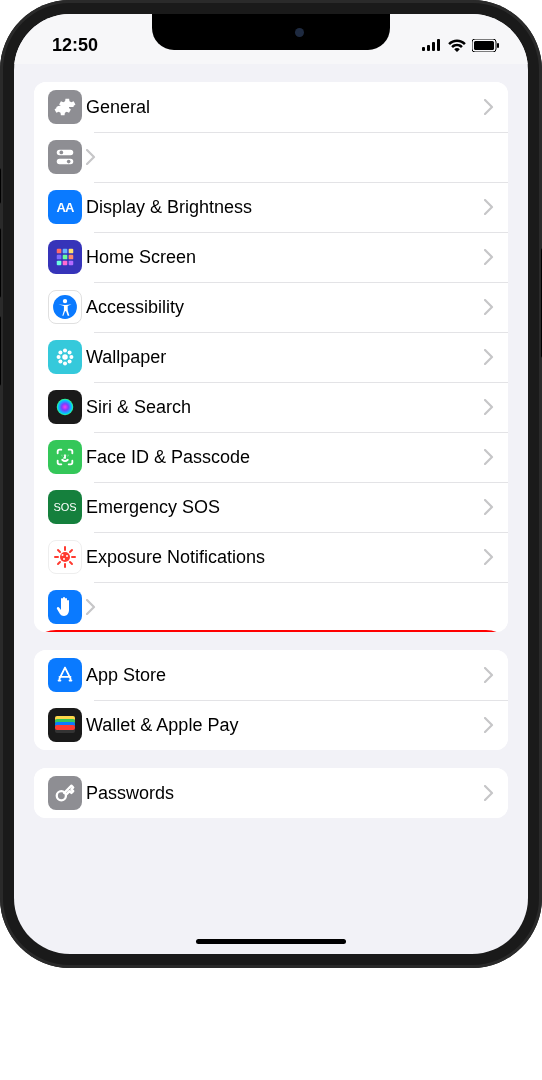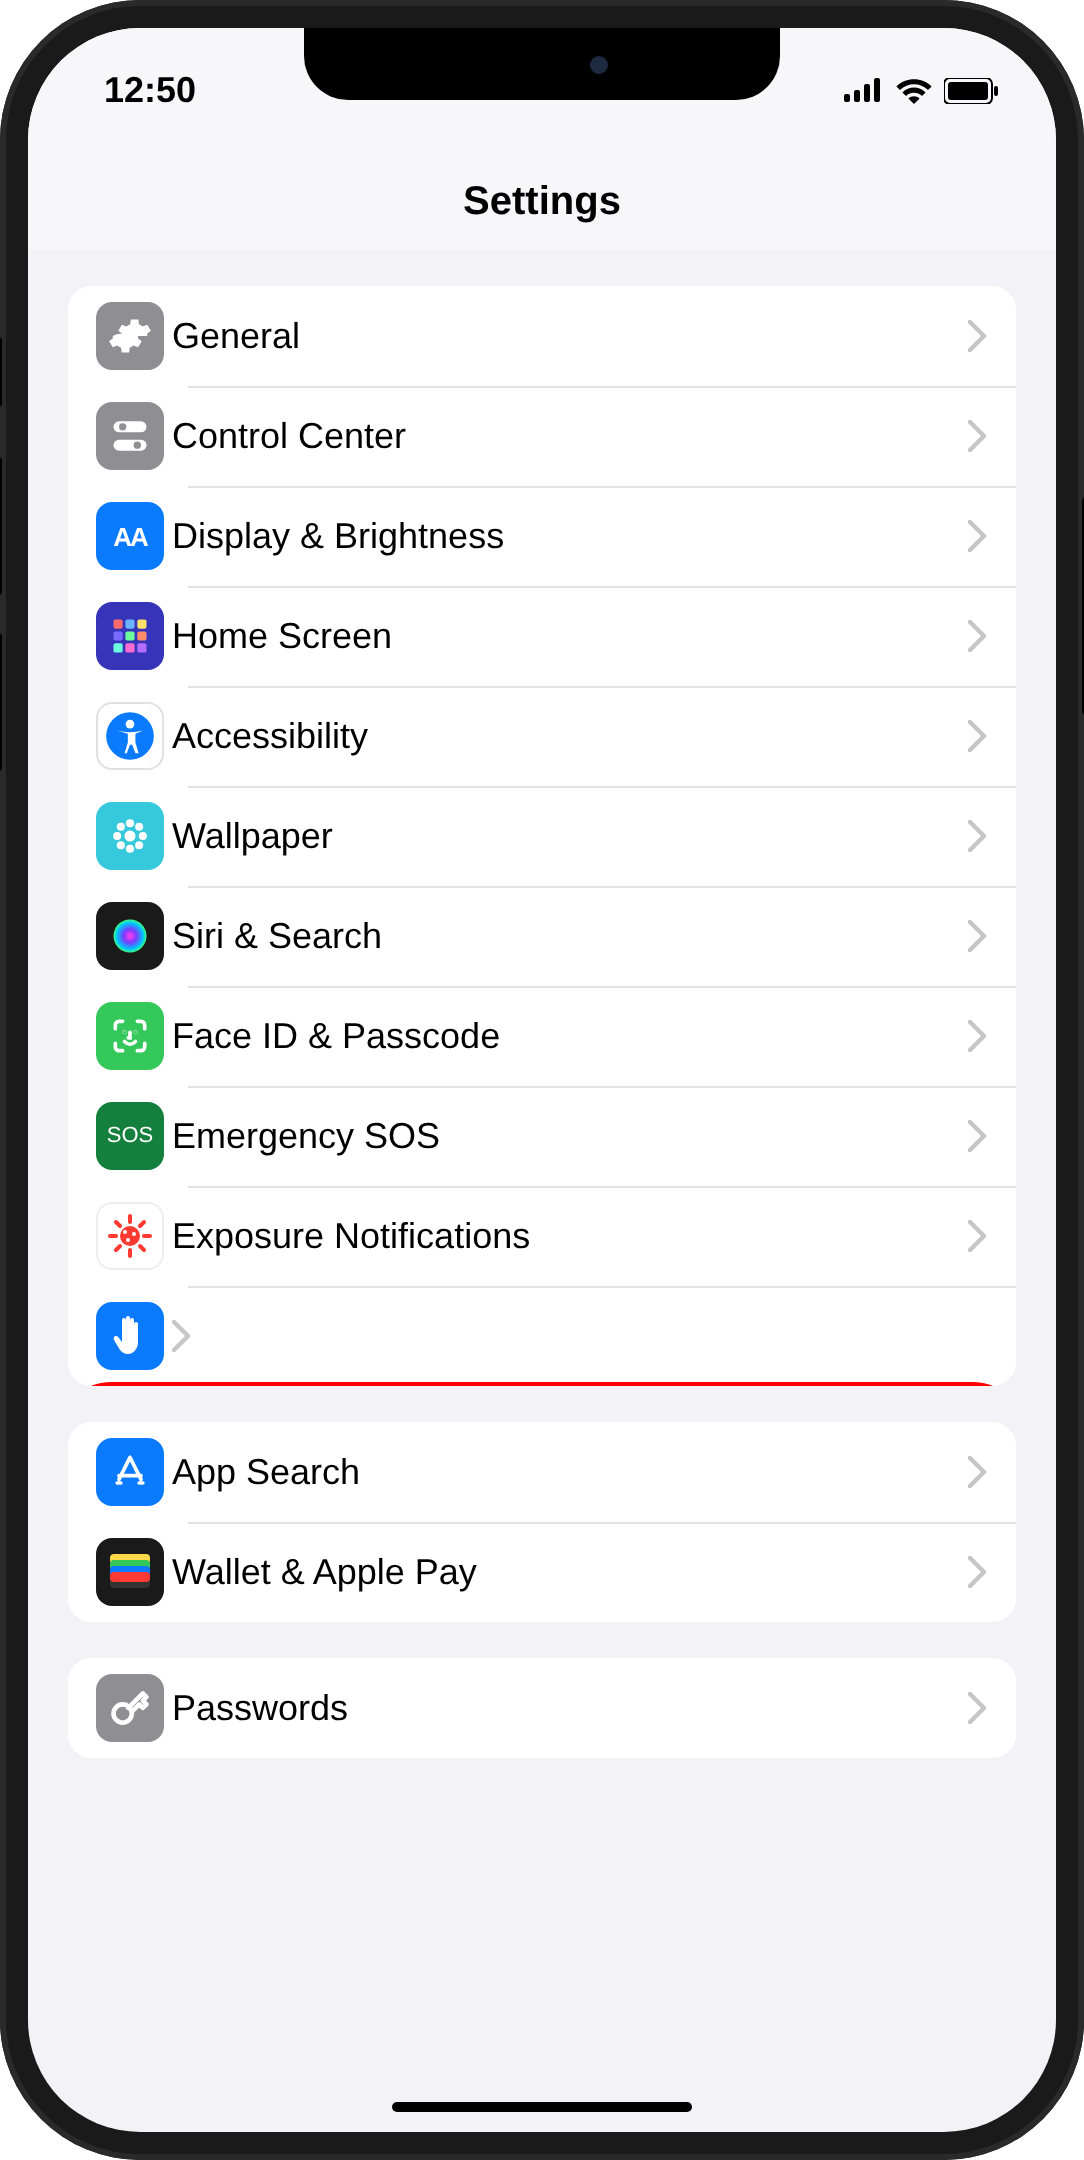--- a/index.html
+++ b/index.html
@@ -5,21 +5,21 @@
   * { box-sizing: border-box; margin: 0; padding: 0; }
   body {
     font-family: -apple-system, "Helvetica Neue", Helvetica, Arial, sans-serif;
     background: #fff;
     width: 542px;
     height: 1080px;
     overflow: hidden;
   }
   .device-frame {
     width: 542px;
-    height: 1080px;
+    height: 968px;
     background: #1a1a1a;
     border-radius: 70px;
     padding: 14px;
     position: relative;
     box-shadow: inset 0 0 0 3px #2a2a2a;
   }
   .side-btn { position:absolute; background:#000; border-radius:3px; }
   .side-btn.l1 { left:-4px; top:168px; width:5px; height:36px; }
   .side-btn.l2 { left:-4px; top:228px; width:5px; height:70px; }
   .side-btn.l3 { left:-4px; top:316px; width:5px; height:70px; }
@@ -153,23 +153,20 @@
         <span class="battery-icon">
           <svg width="28" height="13" viewBox="0 0 28 13">
               <rect x="0" y="0" width="24" height="13" rx="3" fill="none" stroke="#000" stroke-width="1"></rect>
               <rect x="2" y="2" width="20" height="9" rx="1.5" fill="#000"></rect>
               <rect x="25" y="4" width="2" height="5" rx="1" fill="#000"></rect>
             </svg>
         </span>
       </div>
     </div>
 
-    <div class="header">
-      <div class="header-title">Settings</div>
-    </div>
 
     <div class="content">
 
       <div class="group" style="position:relative;">
 
         <div class="row">
           <div class="icon-wrap" style="background:#8e8e93;">
             <svg width="22" height="22" viewBox="0 0 24 24" fill="#fff">
                 <path d="M12 8a4 4 0 100 8 4 4 0 000-8zm9.4 4a7.6 7.6 0 00-.1-1.2l2.1-1.6-2-3.4-2.5 1a7.5 7.5 0 00-2-1.2l-.4-2.6h-4l-.4 2.6a7.5 7.5 0 00-2 1.2l-2.5-1-2 3.4 2.1 1.6A7.6 7.6 0 002.6 12c0 .4 0 .8.1 1.2l-2.1 1.6 2 3.4 2.5-1c.6.5 1.3.9 2 1.2l.4 2.6h4l.4-2.6c.7-.3 1.4-.7 2-1.2l2.5 1 2-3.4-2.1-1.6c.1-.4.1-.8.1-1.2z"></path>
               </svg>
@@ -184,21 +181,20 @@
 
         <div class="row">
           <div class="icon-wrap" style="background:#8e8e93;">
             <svg width="22" height="22" viewBox="0 0 24 24">
                 <rect x="3" y="4" width="18" height="6" rx="3" fill="#fff"></rect>
                 <circle cx="8" cy="7" r="2" fill="#8e8e93"></circle>
                 <rect x="3" y="14" width="18" height="6" rx="3" fill="#fff"></rect>
                 <circle cx="16" cy="17" r="2" fill="#8e8e93"></circle>
               </svg>
           </div>
-          <span class="row-label">Control Center</span>
           <span class="chevron">
               <svg width="10" height="16" viewBox="0 0 10 16">
                 <path d="M1 1l7 7-7 7" stroke="#c6c6c8" stroke-width="2.2" fill="none" stroke-linecap="round" stroke-linejoin="round"></path>
               </svg>
             </span>
         </div>
 
         <div class="row">
           <div class="icon-wrap" style="background:#0a7aff; font-size:13px; letter-spacing:-1px;">AA</div>
           <span class="row-label">Display &amp; Brightness</span>
@@ -366,21 +362,21 @@
       </div>
 
       <div class="group">
 
         <div class="row">
           <div class="icon-wrap" style="background:#0a7aff;">
             <svg width="22" height="22" viewBox="0 0 24 24" fill="none" stroke="#fff" stroke-width="2" stroke-linecap="round" stroke-linejoin="round">
                 <path d="M12 4l-6 12M12 4l6 12M6 14h12M5 18h2M17 18h2"></path>
               </svg>
           </div>
-          <span class="row-label">App Search</span>
+          <span class="row-label">App Store</span>
           <span class="chevron">
               <svg width="10" height="16" viewBox="0 0 10 16">
                 <path d="M1 1l7 7-7 7" stroke="#c6c6c8" stroke-width="2.2" fill="none" stroke-linecap="round" stroke-linejoin="round"></path>
               </svg>
             </span>
         </div>
 
         <div class="row">
           <div class="icon-wrap" style="background:#1a1a1a;">
             <svg width="22" height="18" viewBox="0 0 22 18">

